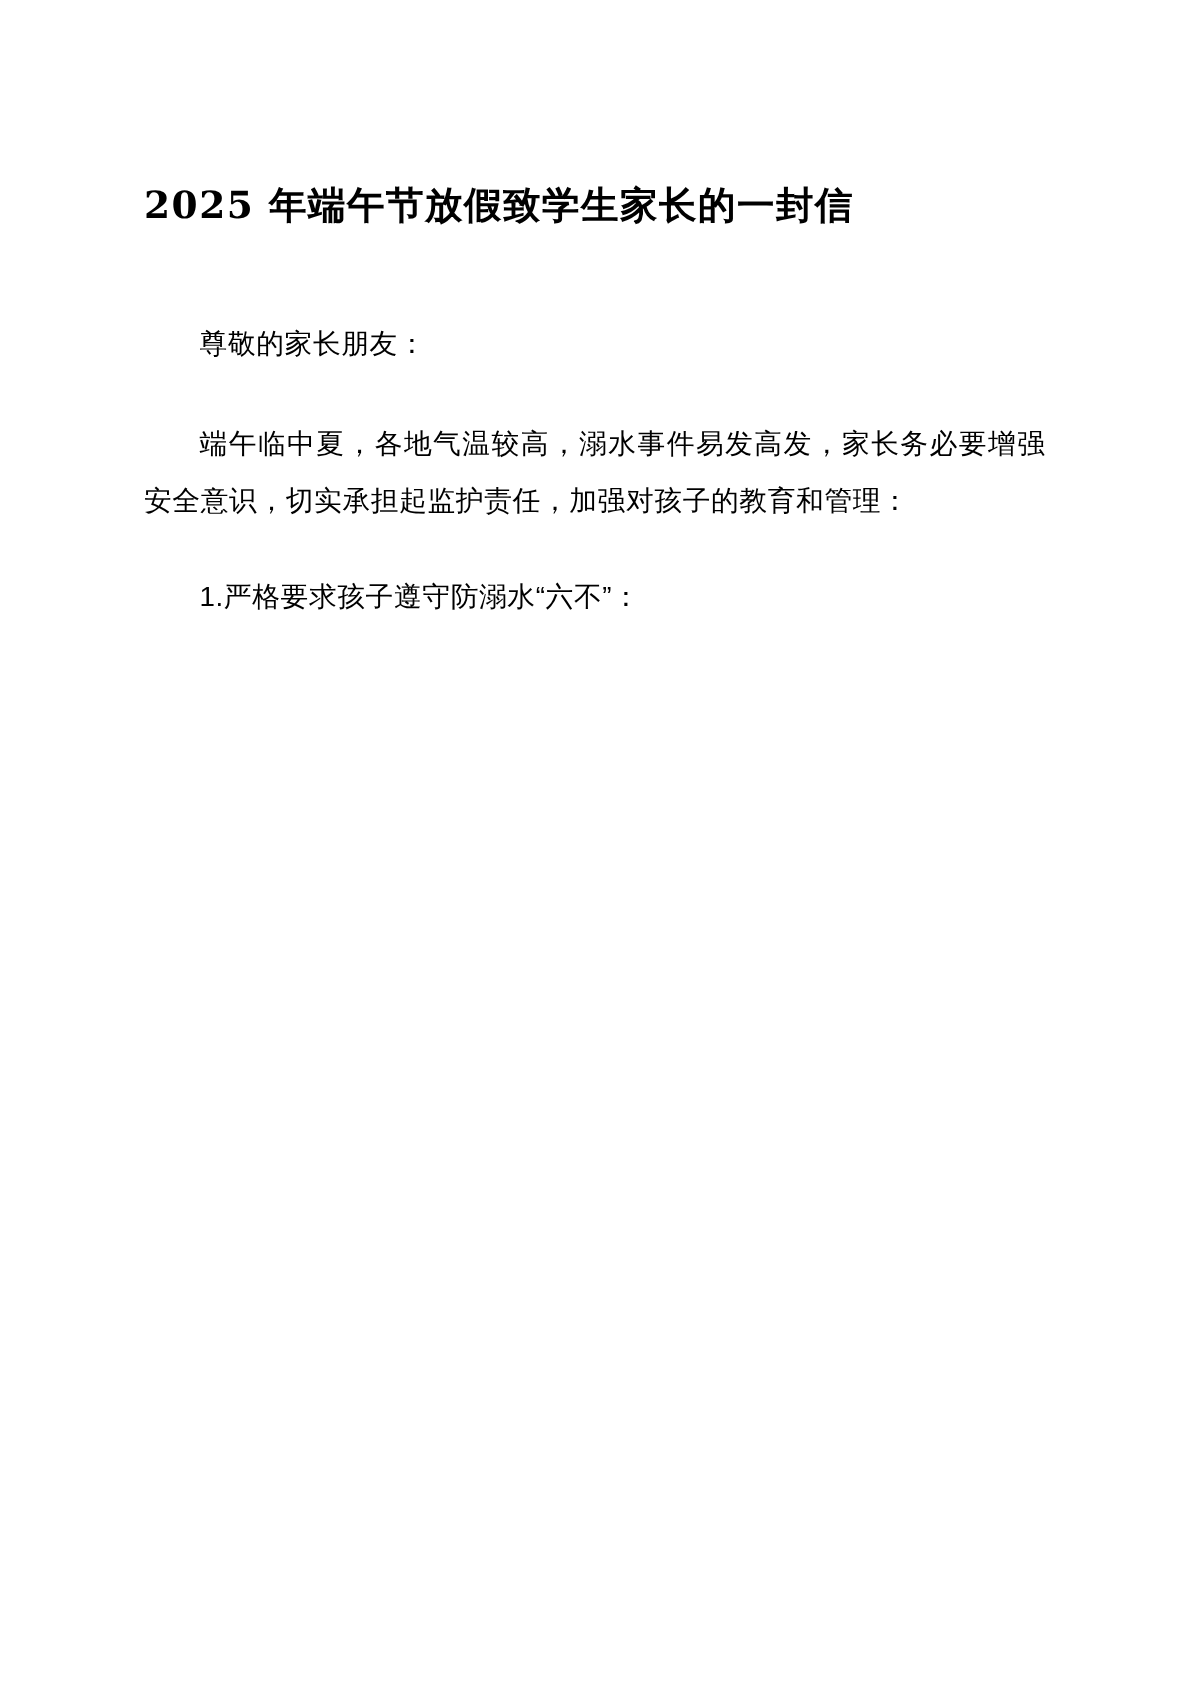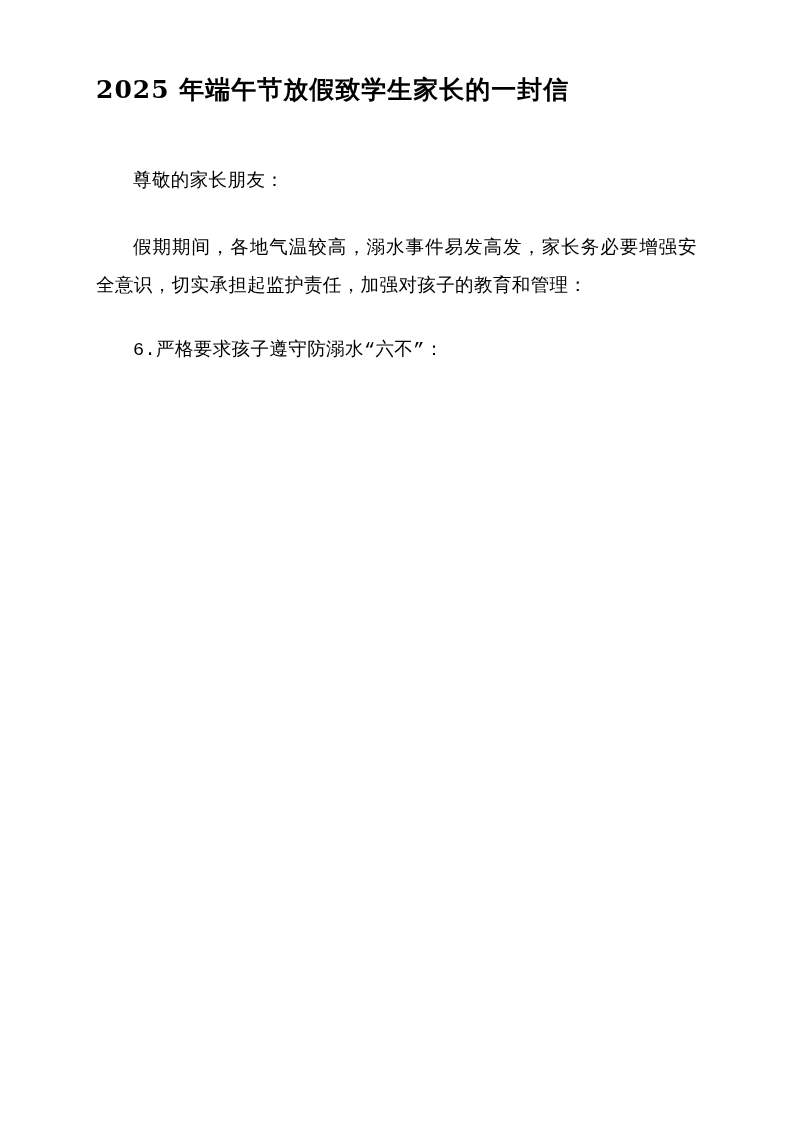--- a/index.html
+++ b/index.html
@@ -12,39 +12,39 @@
     height: 1122px;
     font-family: "DejaVu Serif", "Liberation Serif", serif;
     color: #000000;
     position: relative;
     overflow: hidden;
   }
   .page {
     box-sizing: border-box;
     width: 793px;
     height: 940px;
-    padding: 71px 96px 90px 96px;
+    padding: 118px 96px 90px 96px;
     background: #ffffff;
   }
   .doc-title {
     font-size: 25px;
     font-weight: bold;
     letter-spacing: 1px;
     text-align: left;
     margin: 0 0 54px 0;
     line-height: 1.5;
     font-family: "DejaVu Serif", "Liberation Serif", serif;
   }
   .para {
     font-size: 18.5px;
     line-height: 2.05;
     margin: 0 0 26px 0;
     text-align: justify;
     letter-spacing: 0.4px;
-    font-family: Liberation Mono, monospace;
+    font-family: Liberation Sans, sans-serif;
   }
   .indent-2 {
     text-indent: 2em;
   }
   .para-salutation {
     text-indent: 2em;
     margin-bottom: 30px;
   }
   .para-heading {
     text-indent: 2em;
@@ -60,17 +60,17 @@
 
 <div class="page">
 
   <h1 class="doc-title">2025 年端午节放假致学生家长的一封信</h1>
 
   <p class="para para-salutation">尊敬的家长朋友：</p>
 
 
 
 
-  <p class="para indent-2">假期期间，各地气温较高，溺水事件易发高发，家长务必要增强安全意识，切实承担起监护责任，加强对孩子的教育和管理：</p>
+  <p class="para indent-2">端午临中夏，各地气温较高，溺水事件易发高发，家长务必要增强安全意识，切实承担起监护责任，加强对孩子的教育和管理：</p>
 
-  <p class="para para-item">6.严格要求孩子遵守防溺水“六不”：</p>
+  <p class="para para-item">1.严格要求孩子遵守防溺水“六不”：</p>
 
 </div>
 
 </body></html>

